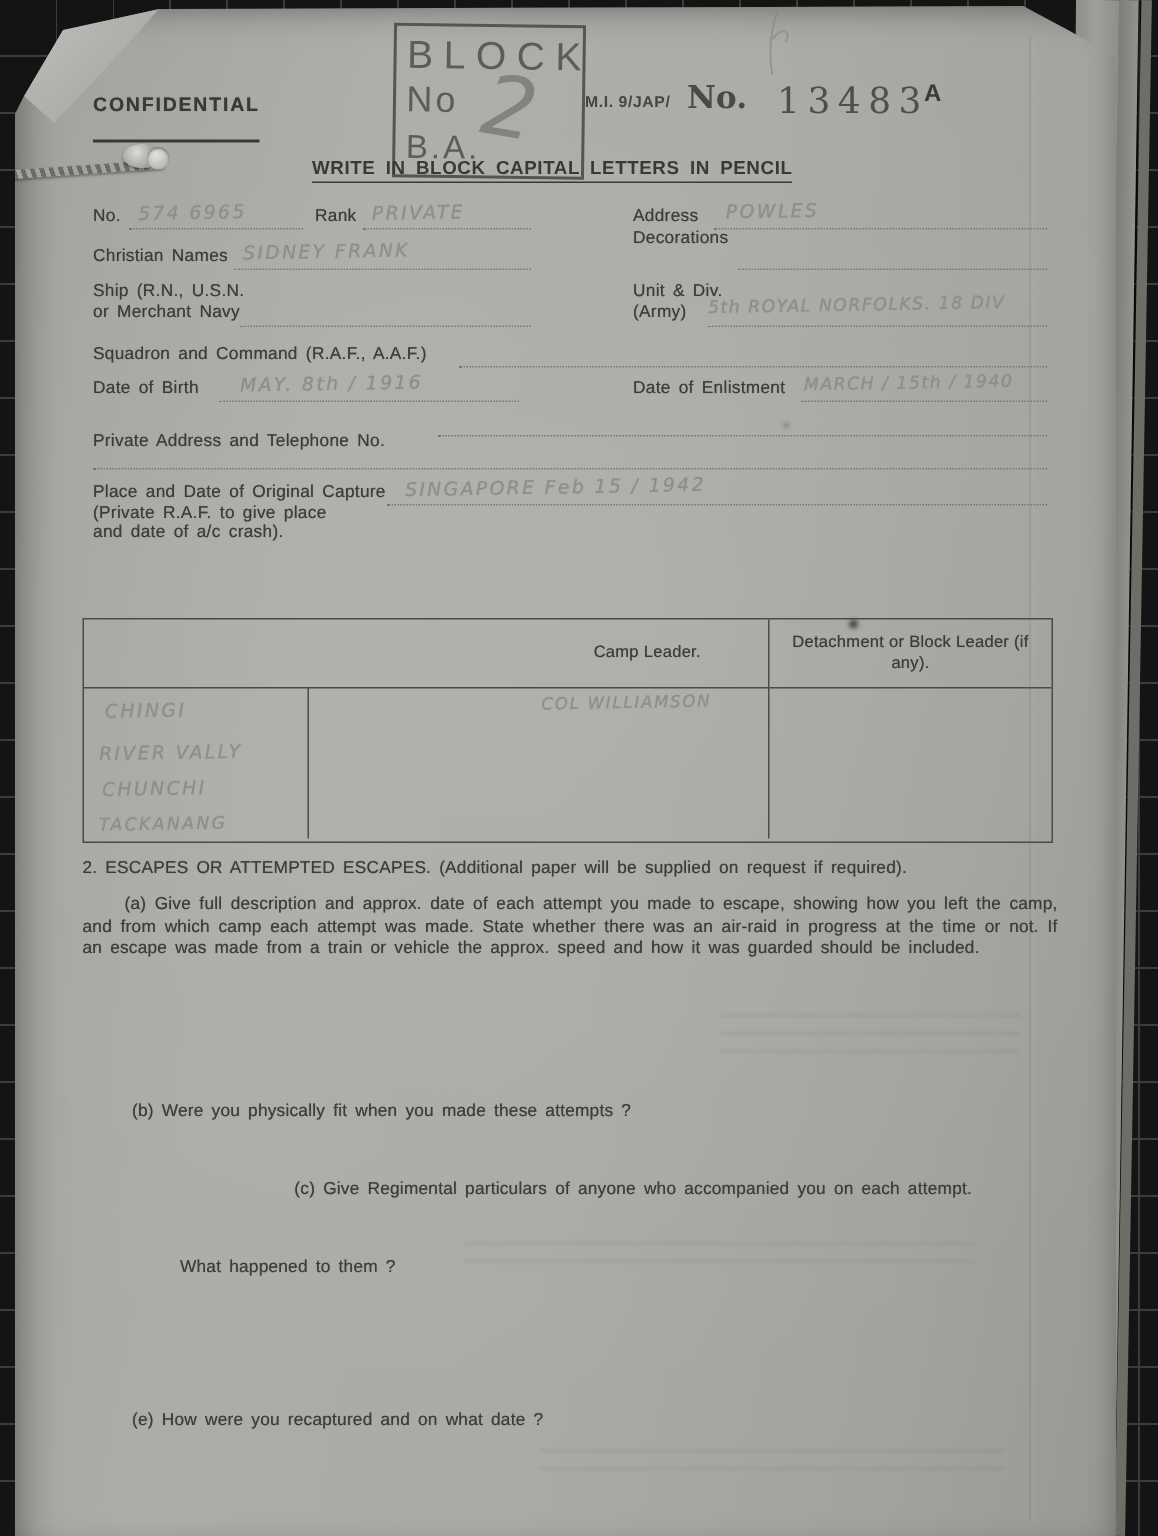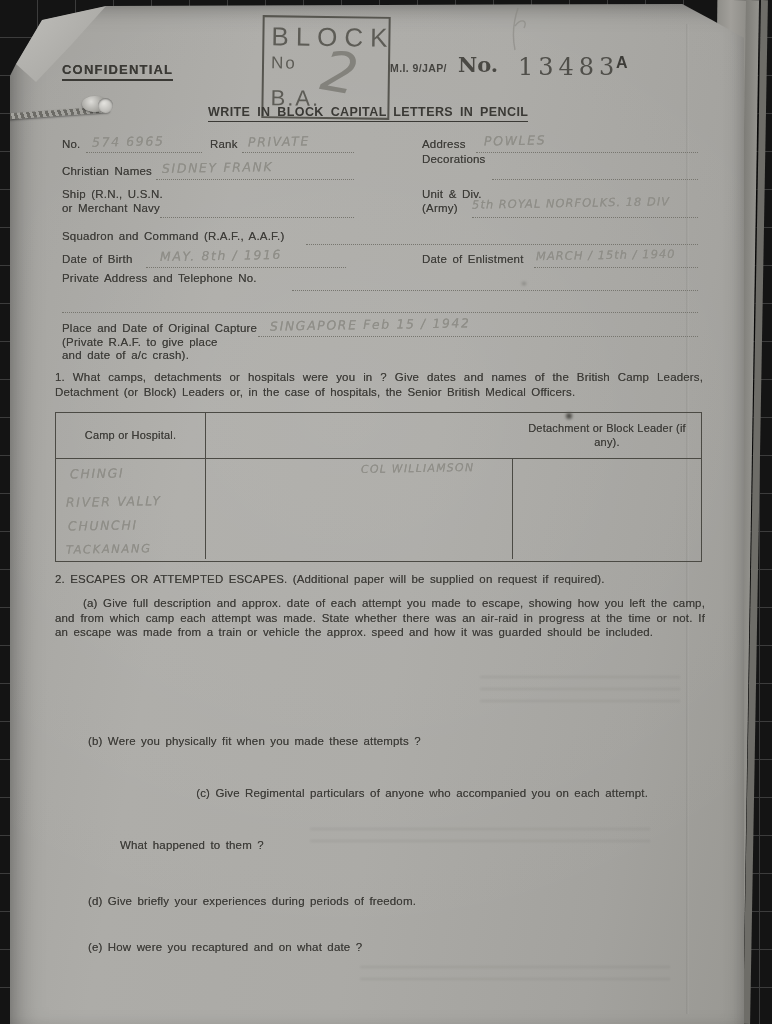--- a/index.html
+++ b/index.html
@@ -50,26 +50,26 @@
   .lbl{position:absolute;font-size:11.5px;letter-spacing:.2px;word-spacing:2px;color:#3d3c38;white-space:nowrap;
        text-shadow:0 0 .5px rgba(60,59,54,.7);}
   .dline{position:absolute;border-bottom:1.2px dotted #77766f;height:2px;}
   .hw{position:absolute;font-family:"DejaVu Sans", sans-serif;font-style:italic;
       color:#8f8e88;font-size:12.5px;letter-spacing:1.6px;white-space:nowrap;
       transform:rotate(-1deg);text-shadow:0 0 .6px rgba(120,119,112,.5);}
   .para{position:absolute;font-size:11.5px;line-height:14.5px;letter-spacing:.15px;word-spacing:2px;
         text-align:justify;color:#3d3c38;text-shadow:0 0 .5px rgba(60,59,54,.7);}
 
   .confidential{position:absolute;left:52px;top:58px;font-size:13px;font-weight:bold;letter-spacing:1.2px;
-    color:#3a3935;border-bottom:2px solid #3a3935;padding-bottom:2px;text-shadow:0 0 .5px rgba(58,57,53,.8);}
+    color:#3a3935;border-bottom:2px solid #3a3935;padding-bottom:16px;text-shadow:0 0 .5px rgba(58,57,53,.8);}
 
   .stamp{position:absolute;left:252px;top:12px;width:124px;height:99px;border:2.5px solid #56554f;
     transform:rotate(.8deg);color:#5d5c56;}
   .stamp .l1{position:absolute;left:7px;top:4px;font-size:26px;letter-spacing:7px;font-weight:500;}
-  .stamp .l2{position:absolute;left:7px;top:36px;font-size:17px;letter-spacing:2px;font-weight:500;}
+  .stamp .l2{position:absolute;left:7px;top:36px;font-size:24px;letter-spacing:2px;font-weight:500;}
   .stamp .l3{position:absolute;left:7px;top:68px;font-size:22px;letter-spacing:2px;font-weight:500;}
   .stamp .num{position:absolute;left:58px;top:22px;font-size:56px;font-family:"DejaVu Sans",sans-serif;
     font-style:italic;color:#83827c;transform:rotate(9deg);font-weight:400;}
 
   .ref{position:absolute;left:380px;top:48px;height:30px;white-space:nowrap;}
   .ref .pre{position:absolute;left:0;top:10px;font-size:10.5px;font-weight:bold;letter-spacing:.4px;color:#454440;}
   .ref .nolbl{position:absolute;left:68px;top:0;font-family:"DejaVu Serif",serif;font-weight:bold;font-size:21px;color:#4a4944;}
   .ref .num{position:absolute;left:128px;top:1px;font-family:"DejaVu Serif",serif;font-size:24px;letter-spacing:5px;color:#504f4a;}
   .ref .series{position:absolute;left:226px;top:2px;font-size:16px;font-weight:bold;color:#3c3b37;}
 
@@ -162,49 +162,47 @@
   <span class="lbl" style="left:52px;top:226px">Squadron and Command (R.A.F., A.A.F.)</span>
   <div class="dline" style="left:296px;top:238px;width:392px"></div>
 
   <span class="lbl" style="left:52px;top:249px">Date of Birth</span>
   <div class="dline" style="left:136px;top:261px;width:200px"></div>
   <span class="hw" style="left:150px;top:244px">MAY. 8th / 1916</span>
   <span class="lbl" style="left:412px;top:249px">Date of Enlistment</span>
   <div class="dline" style="left:524px;top:261px;width:164px"></div>
   <span class="hw" style="left:526px;top:244px;font-size:11.5px;letter-spacing:1px">MARCH / 15th / 1940</span>
 
-  <span class="lbl" style="left:52px;top:268px">Private Address and Telephone No.</span>
+  <span class="lbl" style="left:52px;top:284px">Private Address and Telephone No.</span>
   <div class="dline" style="left:282px;top:284px;width:406px"></div>
   <div class="dline" style="left:52px;top:306px;width:636px"></div>
 
   <span class="lbl" style="left:52px;top:318px">Place and Date of Original Capture</span>
   <div class="dline" style="left:248px;top:330px;width:440px"></div>
   <span class="hw" style="left:260px;top:313px">SINGAPORE   Feb 15 / 1942</span>
   <span class="lbl" style="left:52px;top:332px">(Private R.A.F. to give place</span>
   <span class="lbl" style="left:52px;top:345px">and date of a/c crash).</span>
 
-  <div class="para" style="left:45px;top:366px;width:648px">1.   What camps, detachments or hospitals were you in ?   Give dates and names of the British Camp Leaders,  Detachment (or Block) Leaders or, in the case of hospitals, the Senior British Medical Officers.</div>
 
   <div class="tbl">
     <div class="hdr">
-      <div class="hcell" style="left:0;width:150px">Camp or Hospital.</div>
+      <div class="hcell" style="left:295px;width:162px">Camp Leader.</div>
       <div class="hcell" style="left:457px;width:188px">Detachment or Block Leader (if any).</div>
     </div>
     <div class="bcol" style="left:0;width:150px">
       <span class="hw" style="left:14px;top:8px">CHINGI</span>
       <span class="hw" style="left:10px;top:36px">RIVER VALLY</span>
       <span class="hw" style="left:12px;top:60px">CHUNCHI</span>
       <span class="hw" style="left:10px;top:84px;font-size:11.5px">TACKANANG</span>
     </div>
     <div class="bcol" style="left:295px;width:162px">
       <span class="hw" style="left:10px;top:4px;font-size:11px;letter-spacing:1.2px">COL WILLIAMSON</span>
     </div>
     <div class="bcol" style="left:457px;width:188px"></div>
   </div>
 
   <div class="para" style="left:45px;top:568px;width:648px;text-align:left">2.   ESCAPES OR ATTEMPTED ESCAPES.   (Additional paper will be supplied on request if required).</div>
   <div class="para" style="left:45px;top:592px;width:650px;text-indent:28px">(a)   Give full description and approx. date of each attempt you made to escape, showing how you left the camp, and from which camp each attempt was made.   State whether there was an air-raid in progress at the time or not.   If an escape was made from a train or vehicle the approx. speed and how it was guarded should be included.</div>
   <div class="para" style="left:78px;top:730px;width:560px;text-align:left">(b)   Were you physically fit when you made these attempts ?</div>
   <div class="para" style="left:78px;top:782px;width:560px;text-align:right">(c)   Give Regimental particulars of anyone who accompanied you on each attempt.</div>
   <div class="para" style="left:110px;top:834px;width:400px;text-align:left">What happened to them ?</div>
-  <div class="para" style="left:78px;top:890px;width:560px;text-align:left">(d)   Give briefly your experiences during periods of freedom.</div>
   <div class="para" style="left:78px;top:936px;width:560px;text-align:left">(e)   How were you recaptured and on what date ?</div>
 </div>
 
 </body></html>

